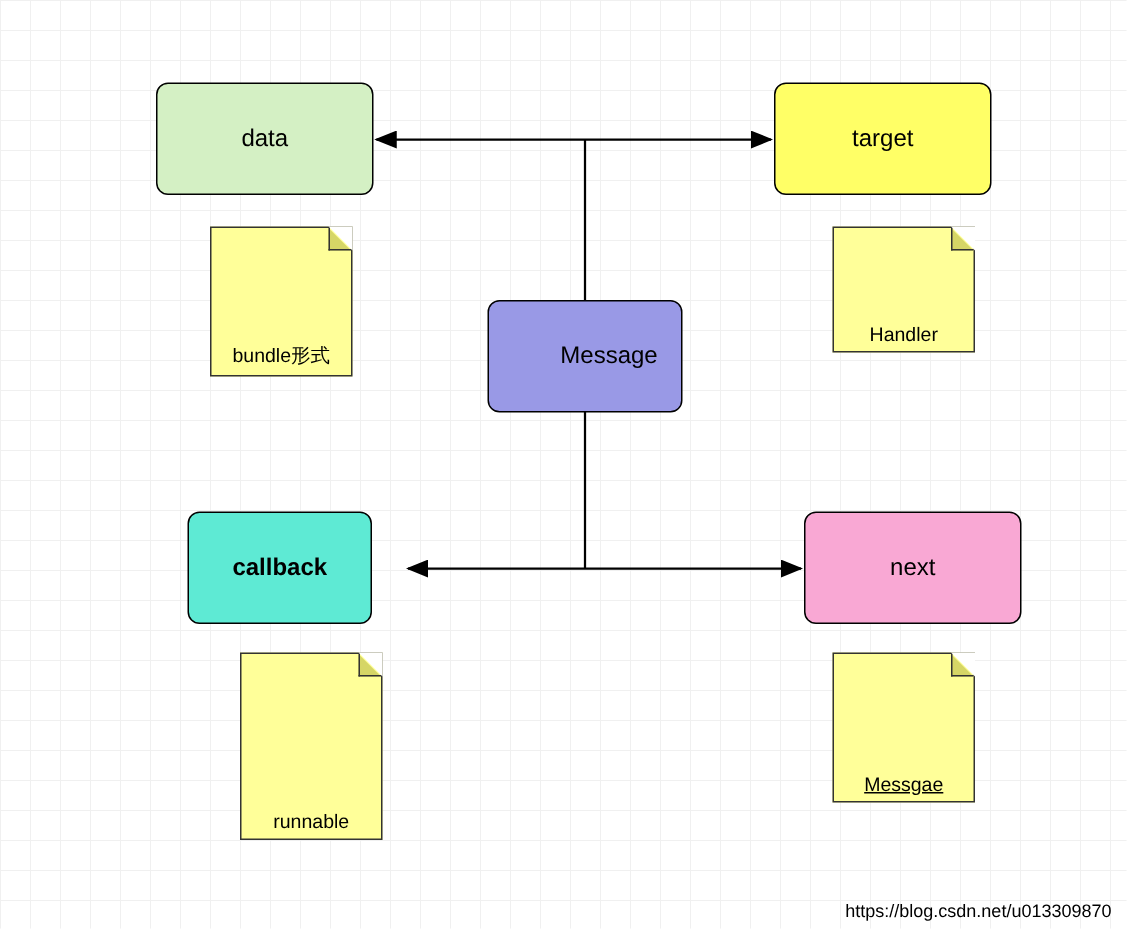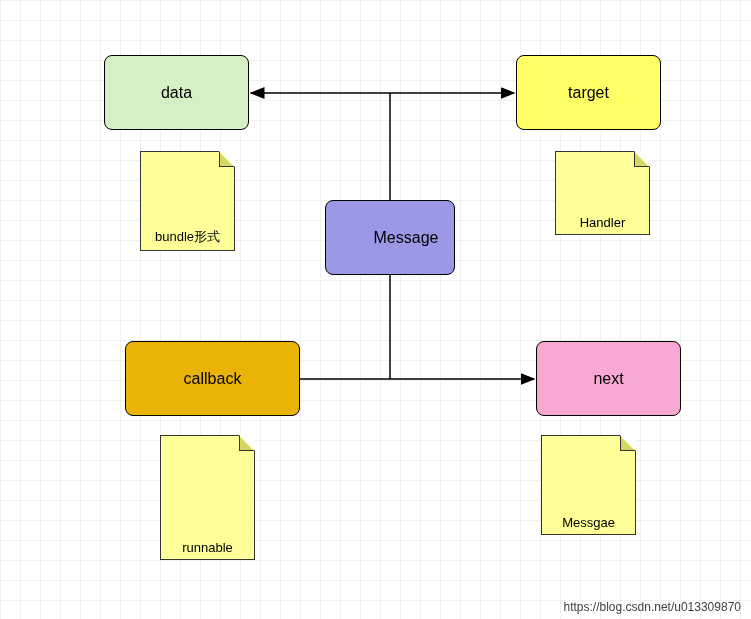--- a/index.html
+++ b/index.html
@@ -67,21 +67,21 @@
       height: 15px;
       border-bottom: 1px solid #333;
       border-left: 1px solid #333;
       z-index: 1;
     }
     .watermark {
       position: absolute;
       bottom: 5px;
       right: 10px;
       font-size: 12px;
-      color: #404040;
+      color: #000000;
     }
   </style>
 </head>
 <body>
 
 <svg width="751" height="619" style="position:absolute;top:0;left:0;">
   <defs>
     <marker id="arrowhead" markerWidth="10" markerHeight="8" refX="9" refY="4" orient="auto">
       <polygon points="0 0, 10 4, 0 8" fill="#000"></polygon>
     </marker>
@@ -102,21 +102,21 @@
 </div>
 
 <div class="box" style="left:104px;top:55px;width:145px;height:75px;background-color:#d4f0c4;">
   <span>data</span>
 </div>
 
 <div class="box" style="left:516px;top:55px;width:145px;height:75px;background-color:#ffff66;">
   <span>target</span>
 </div>
 
-<div class="box" style="left:125px;top:341px;width:175px;height:75px;background-color:#eab308;">
+<div class="box" style="left:125px;top:341px;width:123px;height:75px;background-color:#5eead4;font-weight:bold;">
   <span>callback</span>
 </div>
 
 <div class="box" style="left:536px;top:341px;width:145px;height:75px;background-color:#f9a8d4;">
   <span>next</span>
 </div>
 
 <div class="note" style="left:140px;top:151px;width:95px;height:100px;">
   <div class="fold-line"></div>
   <span>bundle形式</span>
@@ -125,20 +125,20 @@
 <div class="note" style="left:555px;top:151px;width:95px;height:84px;">
   <div class="fold-line"></div>
   <span>Handler</span>
 </div>
 
 <div class="note" style="left:160px;top:435px;width:95px;height:125px;">
   <div class="fold-line"></div>
   <span>runnable</span>
 </div>
 
-<div class="note" style="left:541px;top:435px;width:95px;height:100px;">
+<div class="note" style="left:555px;top:435px;width:95px;height:100px;text-decoration:underline;">
   <div class="fold-line"></div>
   <span>Messgae</span>
 </div>
 
 <div class="watermark">
   <span>https://blog.csdn.net/u013309870</span>
 </div>
 
 </body></html>

